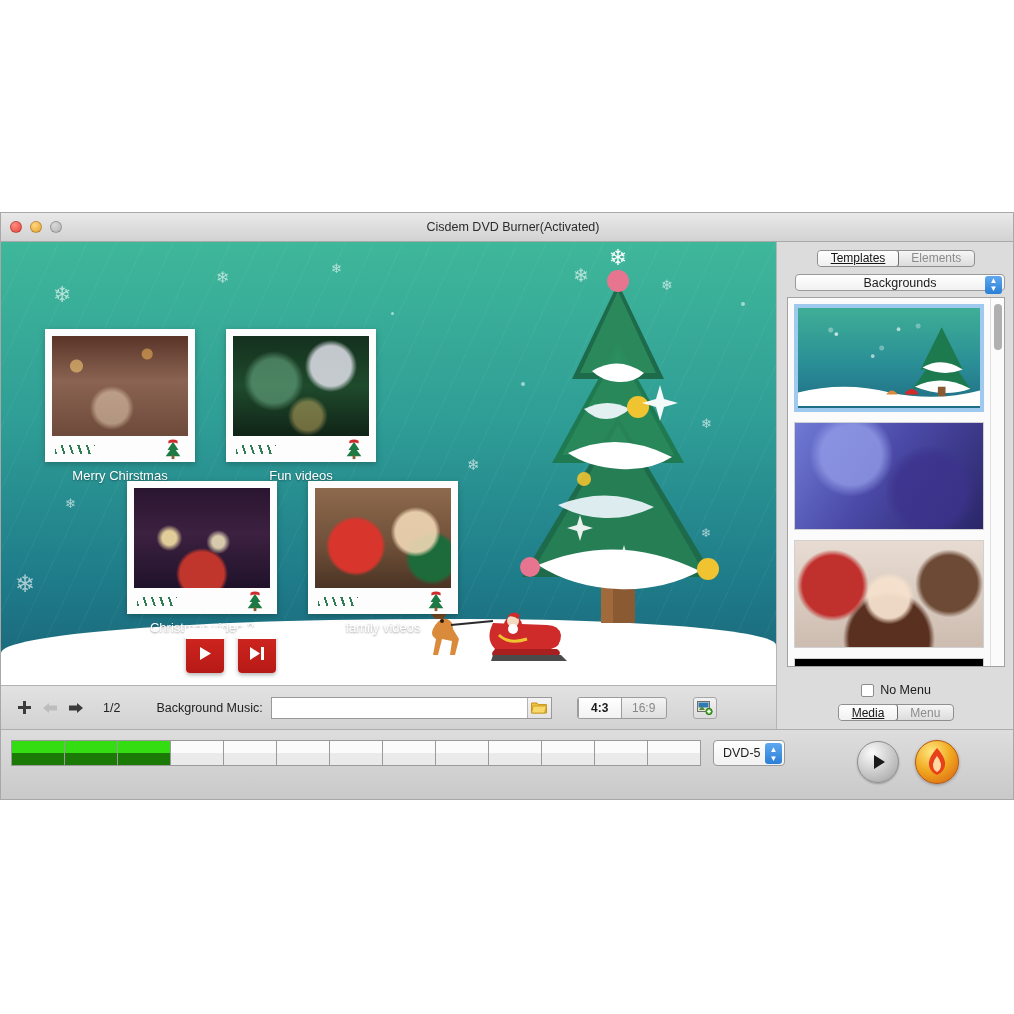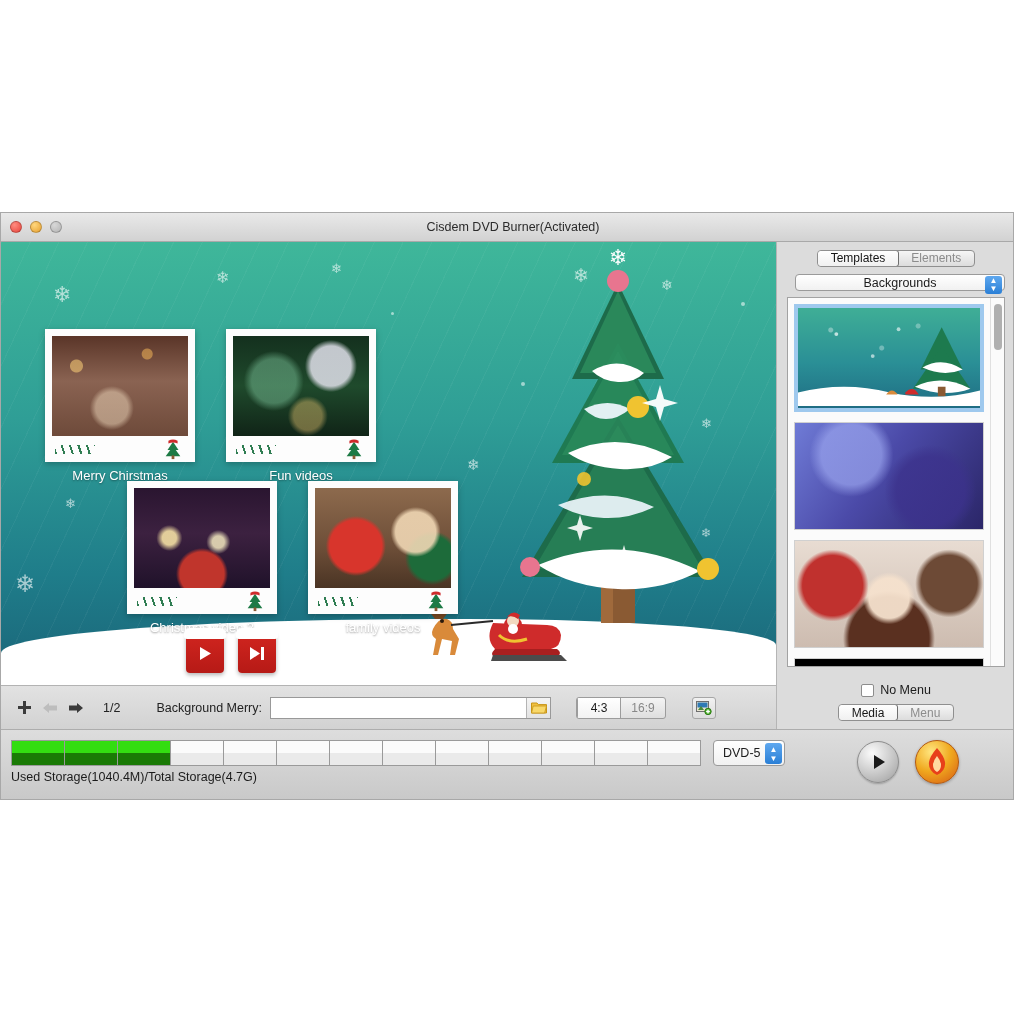--- a/index.html
+++ b/index.html
@@ -192,21 +192,21 @@
     display: flex; margin-left: 25px; height: 22px;
     border: 1px solid #9c9c9c; border-radius: 3px; overflow: hidden;
     background: linear-gradient(to bottom, #f4f4f4, #dedede);
   }
   .ratio-seg {
     width: 44px; display: flex; align-items: center; justify-content: center;
     font-size: 12px; color: #888;
   }
   .ratio-seg.active {
     background: linear-gradient(to bottom, #ffffff, #f2f2f2);
-    color: #1b1b1b; font-weight: 400;
+    color: #1b1b1b; font-weight: 700;
     border-right: 1px solid #9c9c9c; border-left: 1px solid #9c9c9c;
   }
   #add-image-btn {
     margin-left: 26px; width: 24px; height: 22px;
     background: linear-gradient(to bottom, #f2f2f2, #dcdcdc);
     border: 1px solid #a6a6a6; border-radius: 3px;
     display: flex; align-items: center; justify-content: center;
   }
 
   
@@ -220,21 +220,21 @@
     display: flex; height: 21px; align-self: center;
     border: 1px solid #8f8f8f; border-radius: 4px; overflow: hidden;
     background: linear-gradient(to bottom, #f6f6f6, #dcdcdc);
   }
   .seg-btn {
     padding: 0 13px; display: flex; align-items: center; justify-content: center;
     font-size: 12px; color: #8c8c8c;
   }
   .seg-btn.active {
     background: linear-gradient(to bottom, #ffffff, #f0f0f0);
-    color: #161616; border: 1px solid #6f6f6f; border-radius: 3px; margin: -1px;
+    color: #161616; border: 1px solid #6f6f6f; border-radius: 3px; margin: -1px; text-decoration: underline;
   }
   #category-select {
     margin: 7px 0 6px 8px; height: 22px; position: relative;
     background: linear-gradient(to bottom, #ffffff, #f1f1f1);
     border: 1px solid #9a9a9a; border-radius: 4px;
     display: flex; align-items: center; justify-content: center;
   }
   #category-label { font-size: 12.5px; color: #1b1b1b; }
   #category-stepper {
     position: absolute; right: 2px; top: 1px; width: 17px; height: 18px;
@@ -512,21 +512,21 @@
             <path d="M1 7 L7 2 L7 4.5 L15 4.5 L15 9.5 L7 9.5 L7 12 Z" fill="#bdbdbd"></path>
           </svg>
         </div>
         <div class="tb-icon">
           <svg width="16" height="14" viewBox="0 0 16 14">
             <path d="M15 7 L9 2 L9 4.5 L1 4.5 L1 9.5 L9 9.5 L9 12 Z" fill="#3b3b3b"></path>
           </svg>
         </div>
         <div id="page-indicator">1/2</div>
 
-        <div id="bgm-label">Background Merry:</div>
+        <div id="bgm-label">Background Music:</div>
         <div id="bgm-field-group">
           <input id="bgm-input" type="text" placeholder="" style="">
           <div id="bgm-browse">
             <svg width="16" height="13" viewBox="0 0 16 13">
               <path d="M0.5 2 L6 2 L7.3 3.6 L15.5 3.6 L15.5 12 L0.5 12 Z" fill="#f0c040" stroke="#c79518" stroke-width="1"></path>
               <path d="M2.2 5 L15.5 5 L13.6 12 L0.5 12 Z" fill="#f8d86a" stroke="#c79518" stroke-width=".8"></path>
             </svg>
           </div>
         </div>
 
@@ -612,21 +612,20 @@
         <div class="seg-cell"></div>
         <div class="seg-cell"></div>
         <div class="seg-cell"></div>
         <div class="seg-cell"></div>
         <div class="seg-cell"></div>
         <div class="seg-cell"></div>
         <div class="seg-cell"></div>
         <div class="seg-cell"></div>
         <div class="seg-cell"></div>
       </div>
-      <div id="storage-text">Used Storage(1040.4M)/Total Storage(4.7G)</div>
     </div>
 
     <div id="disc-select">
       <span id="disc-label">DVD-5</span>
       <div id="disc-stepper">
         <span>▲</span>
         <span>▼</span>
       </div>
     </div>
 

